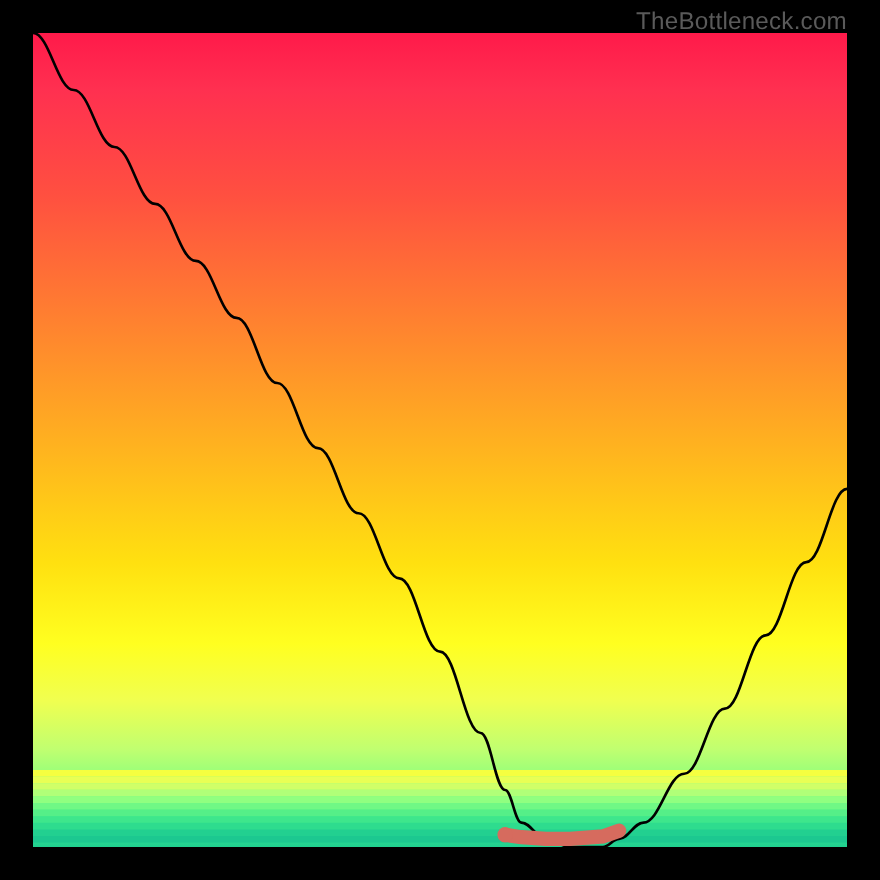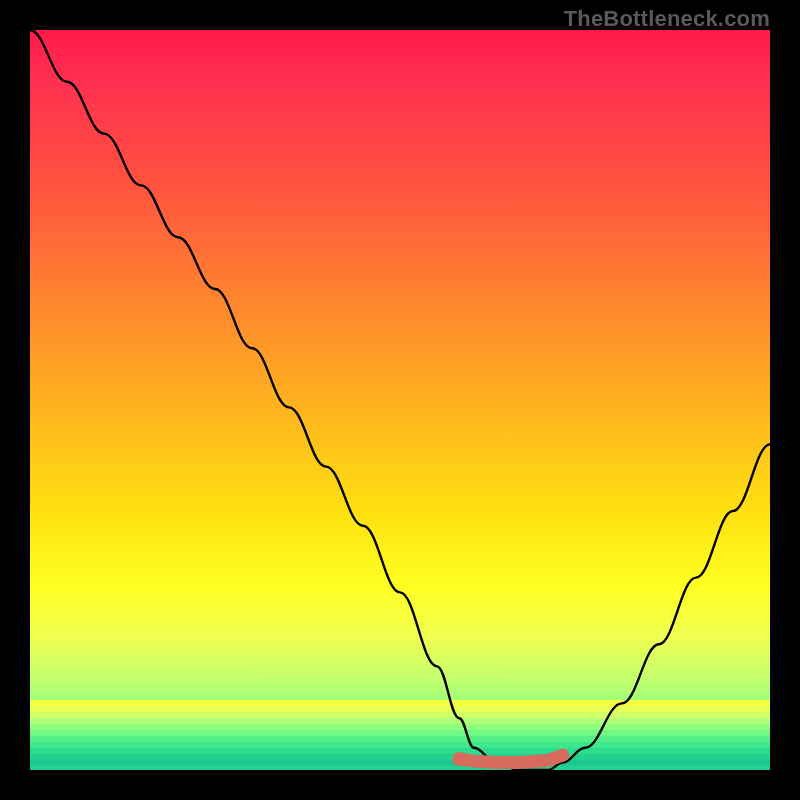--- a/index.html
+++ b/index.html
@@ -52,21 +52,21 @@
     inset: 0;
     width: 100%;
     height: 100%;
   }
   .watermark {
     position: absolute;
     top: 6px;
     right: 30px;
     font-family: Arial, Helvetica, sans-serif;
     font-size: 22px;
-    font-weight: bold;
+    font-weight: normal;
     color: #5a5a5a;
     letter-spacing: 0.2px;
   }
   .curve-path {
     fill: none;
     stroke: #000;
     stroke-width: 2.4;
   }
   .marker-line {
     fill: none;

